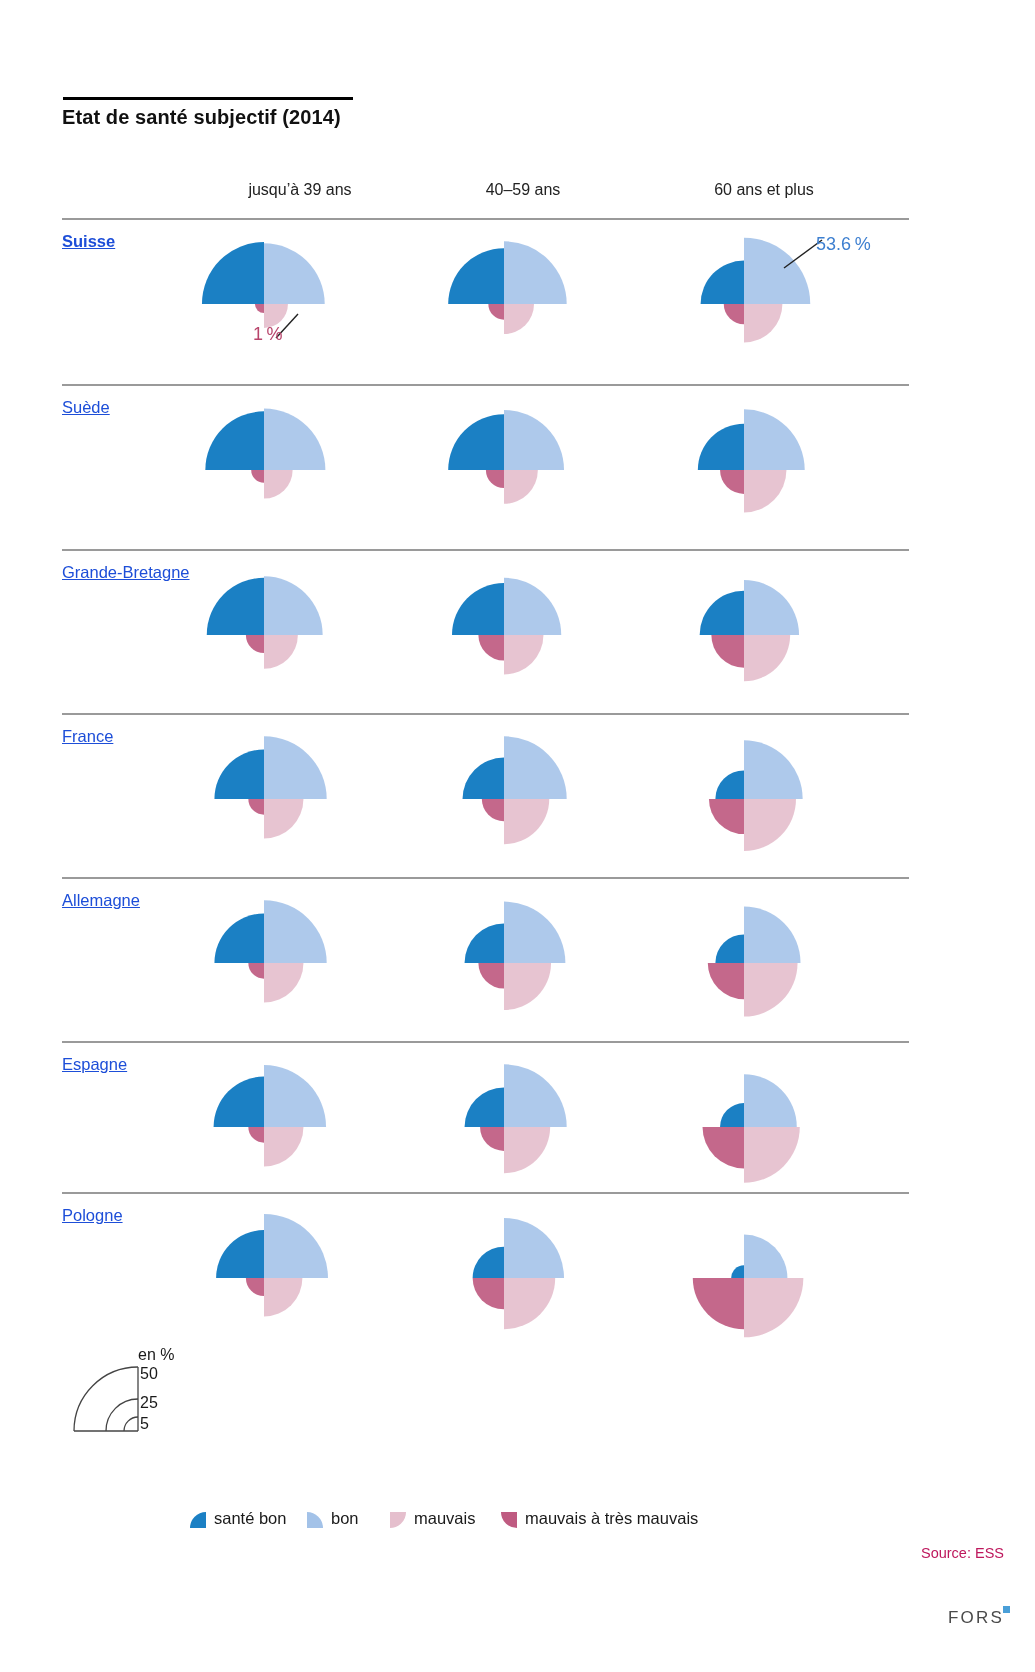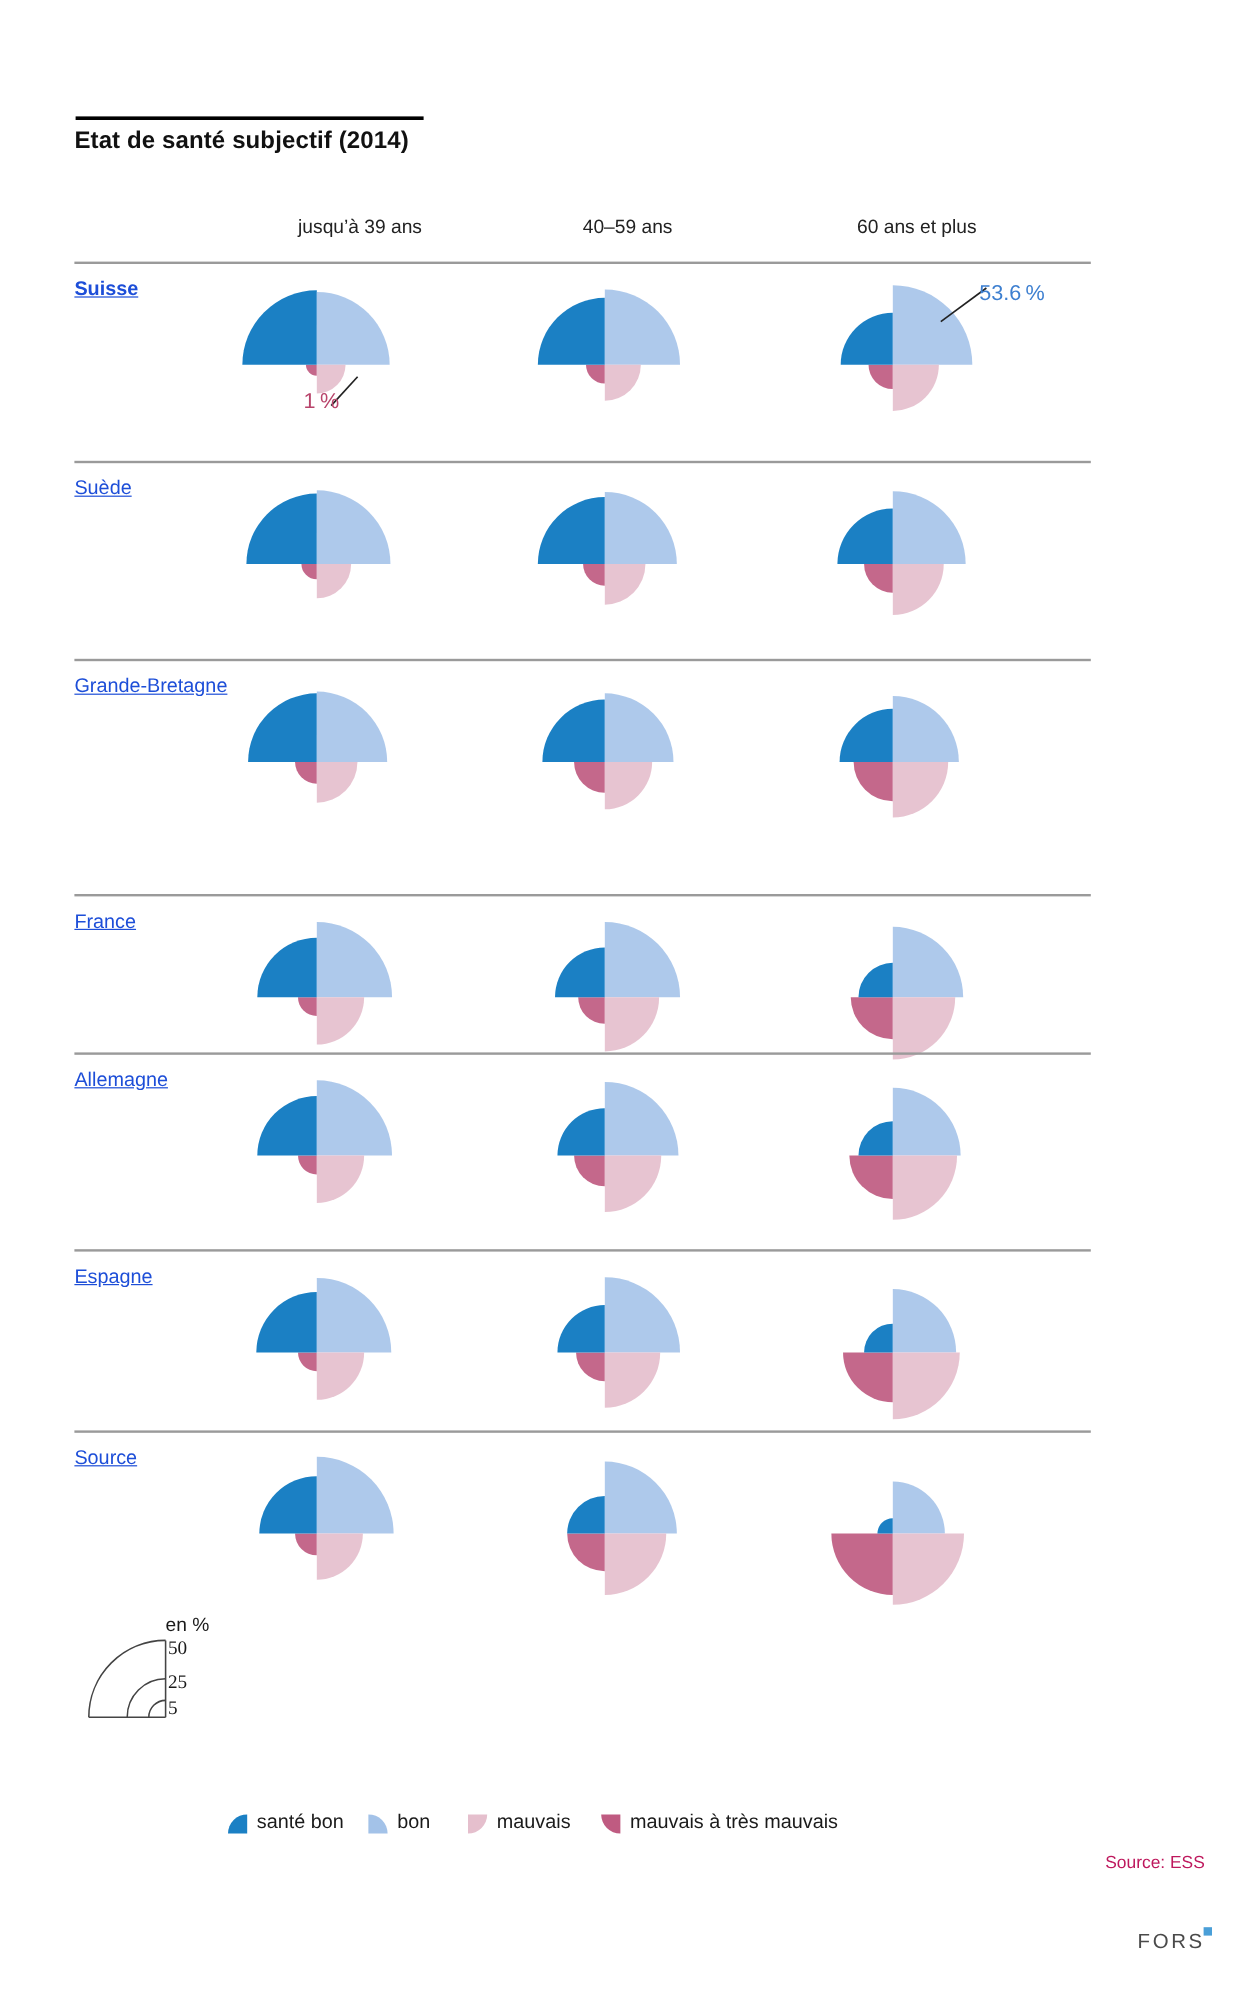--- a/index.html
+++ b/index.html
@@ -48,21 +48,21 @@
 
   
   .anno{position:absolute;font-size:18px;white-space:nowrap;}
   .anno.blue{color:#3d7fd0;}
   .anno.rose{color:#b8446b;}
   .anno-line{position:absolute;}
 
   
   .scale-wrap{position:absolute;left:72px;top:1355px;width:190px;height:105px;}
   .scale-label{position:absolute;left:66px;top:-9px;font-size:16px;color:#1a1a1a;}
-  .scale-tick{position:absolute;font-size:16px;color:#1a1a1a;left:68px;font-family:Liberation Serif, serif;}
+  .scale-tick{position:absolute;font-size:16px;color:#1a1a1a;left:68px;}
 
   
   .legend{position:absolute;left:188px;top:1508px;height:26px;}
   .leg-item{position:absolute;top:0;height:26px;white-space:nowrap;}
   .leg-txt{position:absolute;left:26px;top:1px;font-size:16.5px;color:#1a1a1a;}
   .leg-sw{position:absolute;left:0;top:2px;width:20px;height:20px;}
 
   
   .source{position:absolute;right:62px;top:1545px;font-size:14.5px;color:#be185d;}
   .fors{position:absolute;right:62px;top:1608px;font-size:17px;letter-spacing:2.2px;color:#4a4a4a;}
@@ -158,21 +158,21 @@
         </div>
         <div class="cell k2">
           <svg class="rose" width="240" height="165" viewBox="0 0 240 165">
             <path d="M74 86 L74 118.63372488699382 A32.63372488699382 32.63372488699382 0 0 1 41.36627511300618 86 Z" fill="#bf5b81" fill-opacity="0.92"></path>
             <path d="M74 86 L74 41.65949932623675 A44.34050067376325 44.34050067376325 0 0 0 29.659499326236748 86 Z" fill="#1b80c4" fill-opacity="1"></path>
             <path d="M74 86 L74 30.94511829092719 A55.05488170907281 55.05488170907281 0 0 1 129.05488170907282 86 Z" fill="#a3c2e8" fill-opacity="0.88"></path>
             <path d="M74 86 L120.15105632593907 86 A46.15105632593906 46.15105632593906 0 0 1 74 132.15105632593907 Z" fill="#e5bfcd" fill-opacity="0.92"></path>
           </svg>
         </div>
       </div>
-      <div class="row" style="top: 745px; height: 168px;">
+      <div class="row" style="top: 713px; height: 168px;">
         <div class="row-rule"></div>
         <div class="row-label">France</div>
         <div class="cell k0">
           <svg class="rose" width="240" height="165" viewBox="0 0 240 165">
             <path d="M74 86 L74 101.67673435381234 A15.67673435381234 15.67673435381234 0 0 1 58.323265646187664 86 Z" fill="#bf5b81" fill-opacity="0.92"></path>
             <path d="M74 86 L74 36.42581316854506 A49.57418683145494 49.57418683145494 0 0 0 24.425813168545062 86 Z" fill="#1b80c4" fill-opacity="1"></path>
             <path d="M74 86 L74 23.293062584750643 A62.70693741524936 62.70693741524936 0 0 1 136.70693741524934 86 Z" fill="#a3c2e8" fill-opacity="0.88"></path>
             <path d="M74 86 L113.45224961900145 86 A39.45224961900145 39.45224961900145 0 0 1 74 125.45224961900145 Z" fill="#e5bfcd" fill-opacity="0.92"></path>
           </svg>
         </div>
@@ -244,21 +244,21 @@
           <svg class="rose" width="240" height="165" viewBox="0 0 240 165">
             <path d="M74 86 L74 127.4767404698103 A41.4767404698103 41.4767404698103 0 0 1 32.5232595301897 86 Z" fill="#bf5b81" fill-opacity="0.92"></path>
             <path d="M74 86 L74 62.05339272464677 A23.946607275353227 23.946607275353227 0 0 0 50.05339272464677 86 Z" fill="#1b80c4" fill-opacity="1"></path>
             <path d="M74 86 L74 33.22424799209394 A52.77575200790606 52.77575200790606 0 0 1 126.77575200790605 86 Z" fill="#a3c2e8" fill-opacity="0.88"></path>
             <path d="M74 86 L129.7939064773206 86 A55.79390647732062 55.79390647732062 0 0 1 74 141.7939064773206 Z" fill="#e5bfcd" fill-opacity="0.92"></path>
           </svg>
         </div>
       </div>
       <div class="row" style="top: 1192px; height: 165px;">
         <div class="row-rule"></div>
-        <div class="row-label">Source</div>
+        <div class="row-label">Pologne</div>
         <div class="cell k0">
           <svg class="rose" width="240" height="165" viewBox="0 0 240 165">
             <path d="M74 86 L74 104.10193359837561 A18.101933598375616 18.101933598375616 0 0 1 55.898066401624384 86 Z" fill="#bf5b81" fill-opacity="0.92"></path>
             <path d="M74 86 L74 38.10678544929355 A47.89321455070645 47.89321455070645 0 0 0 26.106785449293547 86 Z" fill="#1b80c4" fill-opacity="1"></path>
             <path d="M74 86 L74 22 A64 64 0 0 1 138 86 Z" fill="#a3c2e8" fill-opacity="0.88"></path>
             <path d="M74 86 L112.4 86 A38.4 38.4 0 0 1 74 124.4 Z" fill="#e5bfcd" fill-opacity="0.92"></path>
           </svg>
         </div>
         <div class="cell k1">
           <svg class="rose" width="240" height="165" viewBox="0 0 240 165">

